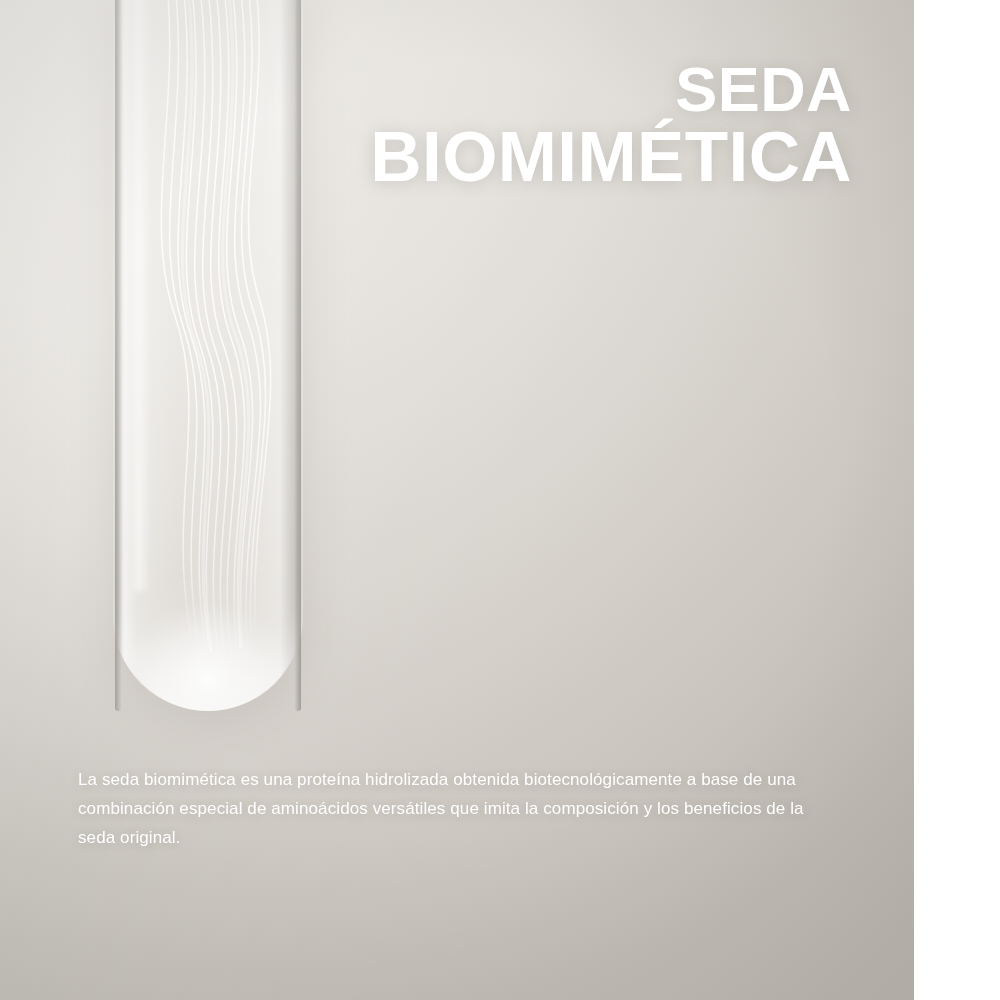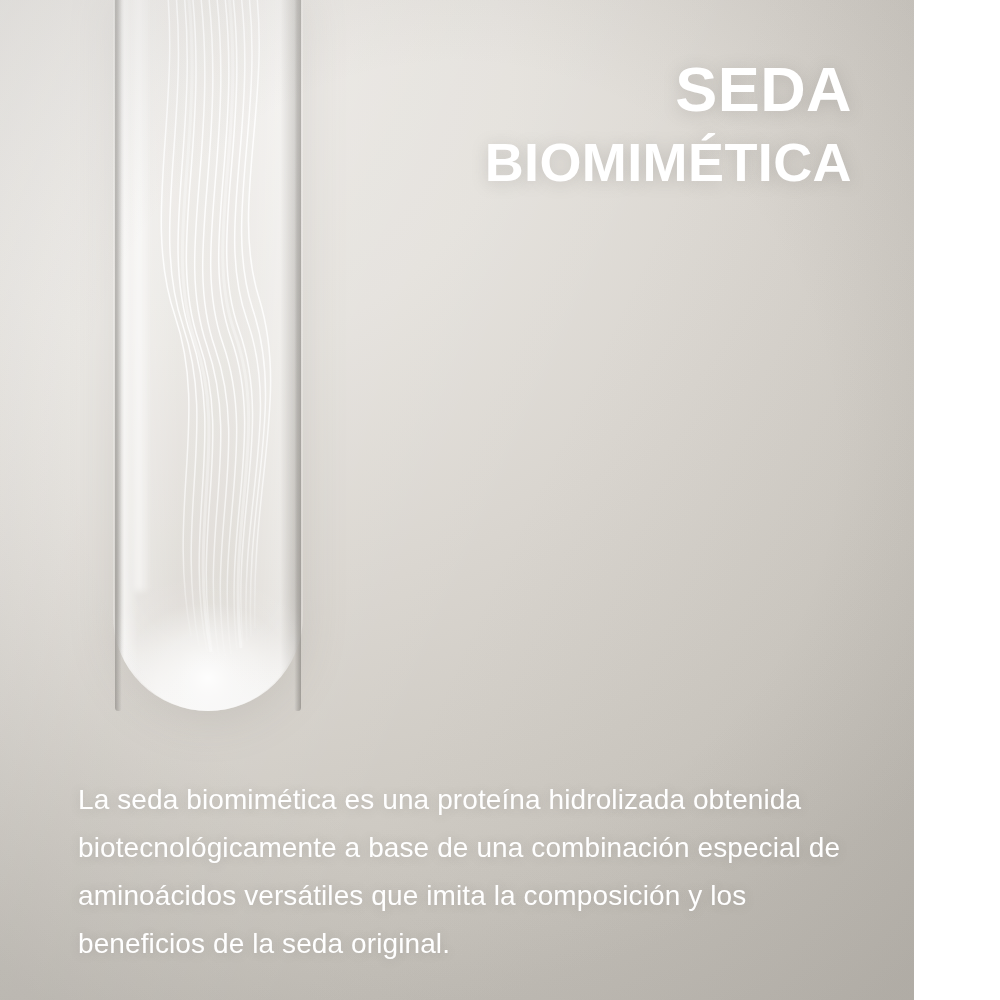--- a/index.html
+++ b/index.html
@@ -115,33 +115,32 @@
     font-weight: 700;
     letter-spacing: 0.4px;
     line-height: 1.0;
     text-shadow: 0 2px 16px rgba(120,116,110,0.28);
   }
   .headline .line1 {
     font-size: 63px;
     display: block;
   }
   .headline .line2 {
-    font-size: 54px;
+    font-size: 71px;
     display: block;
-    margin-top: 14px;
   }
 
   
   .body-copy {
     position: absolute;
     left: 78px;
     right: 70px;
     top: 748px;
     color: #ffffff;
-    font-size: 28px;
+    font-size: 17px;
     line-height: 1.72;
     font-weight: 400;
     letter-spacing: 0.1px;
     text-shadow: 0 1px 10px rgba(120,116,110,0.25);
   }
 </style>
 </head>
 <body>
 
 <div class="canvas">

